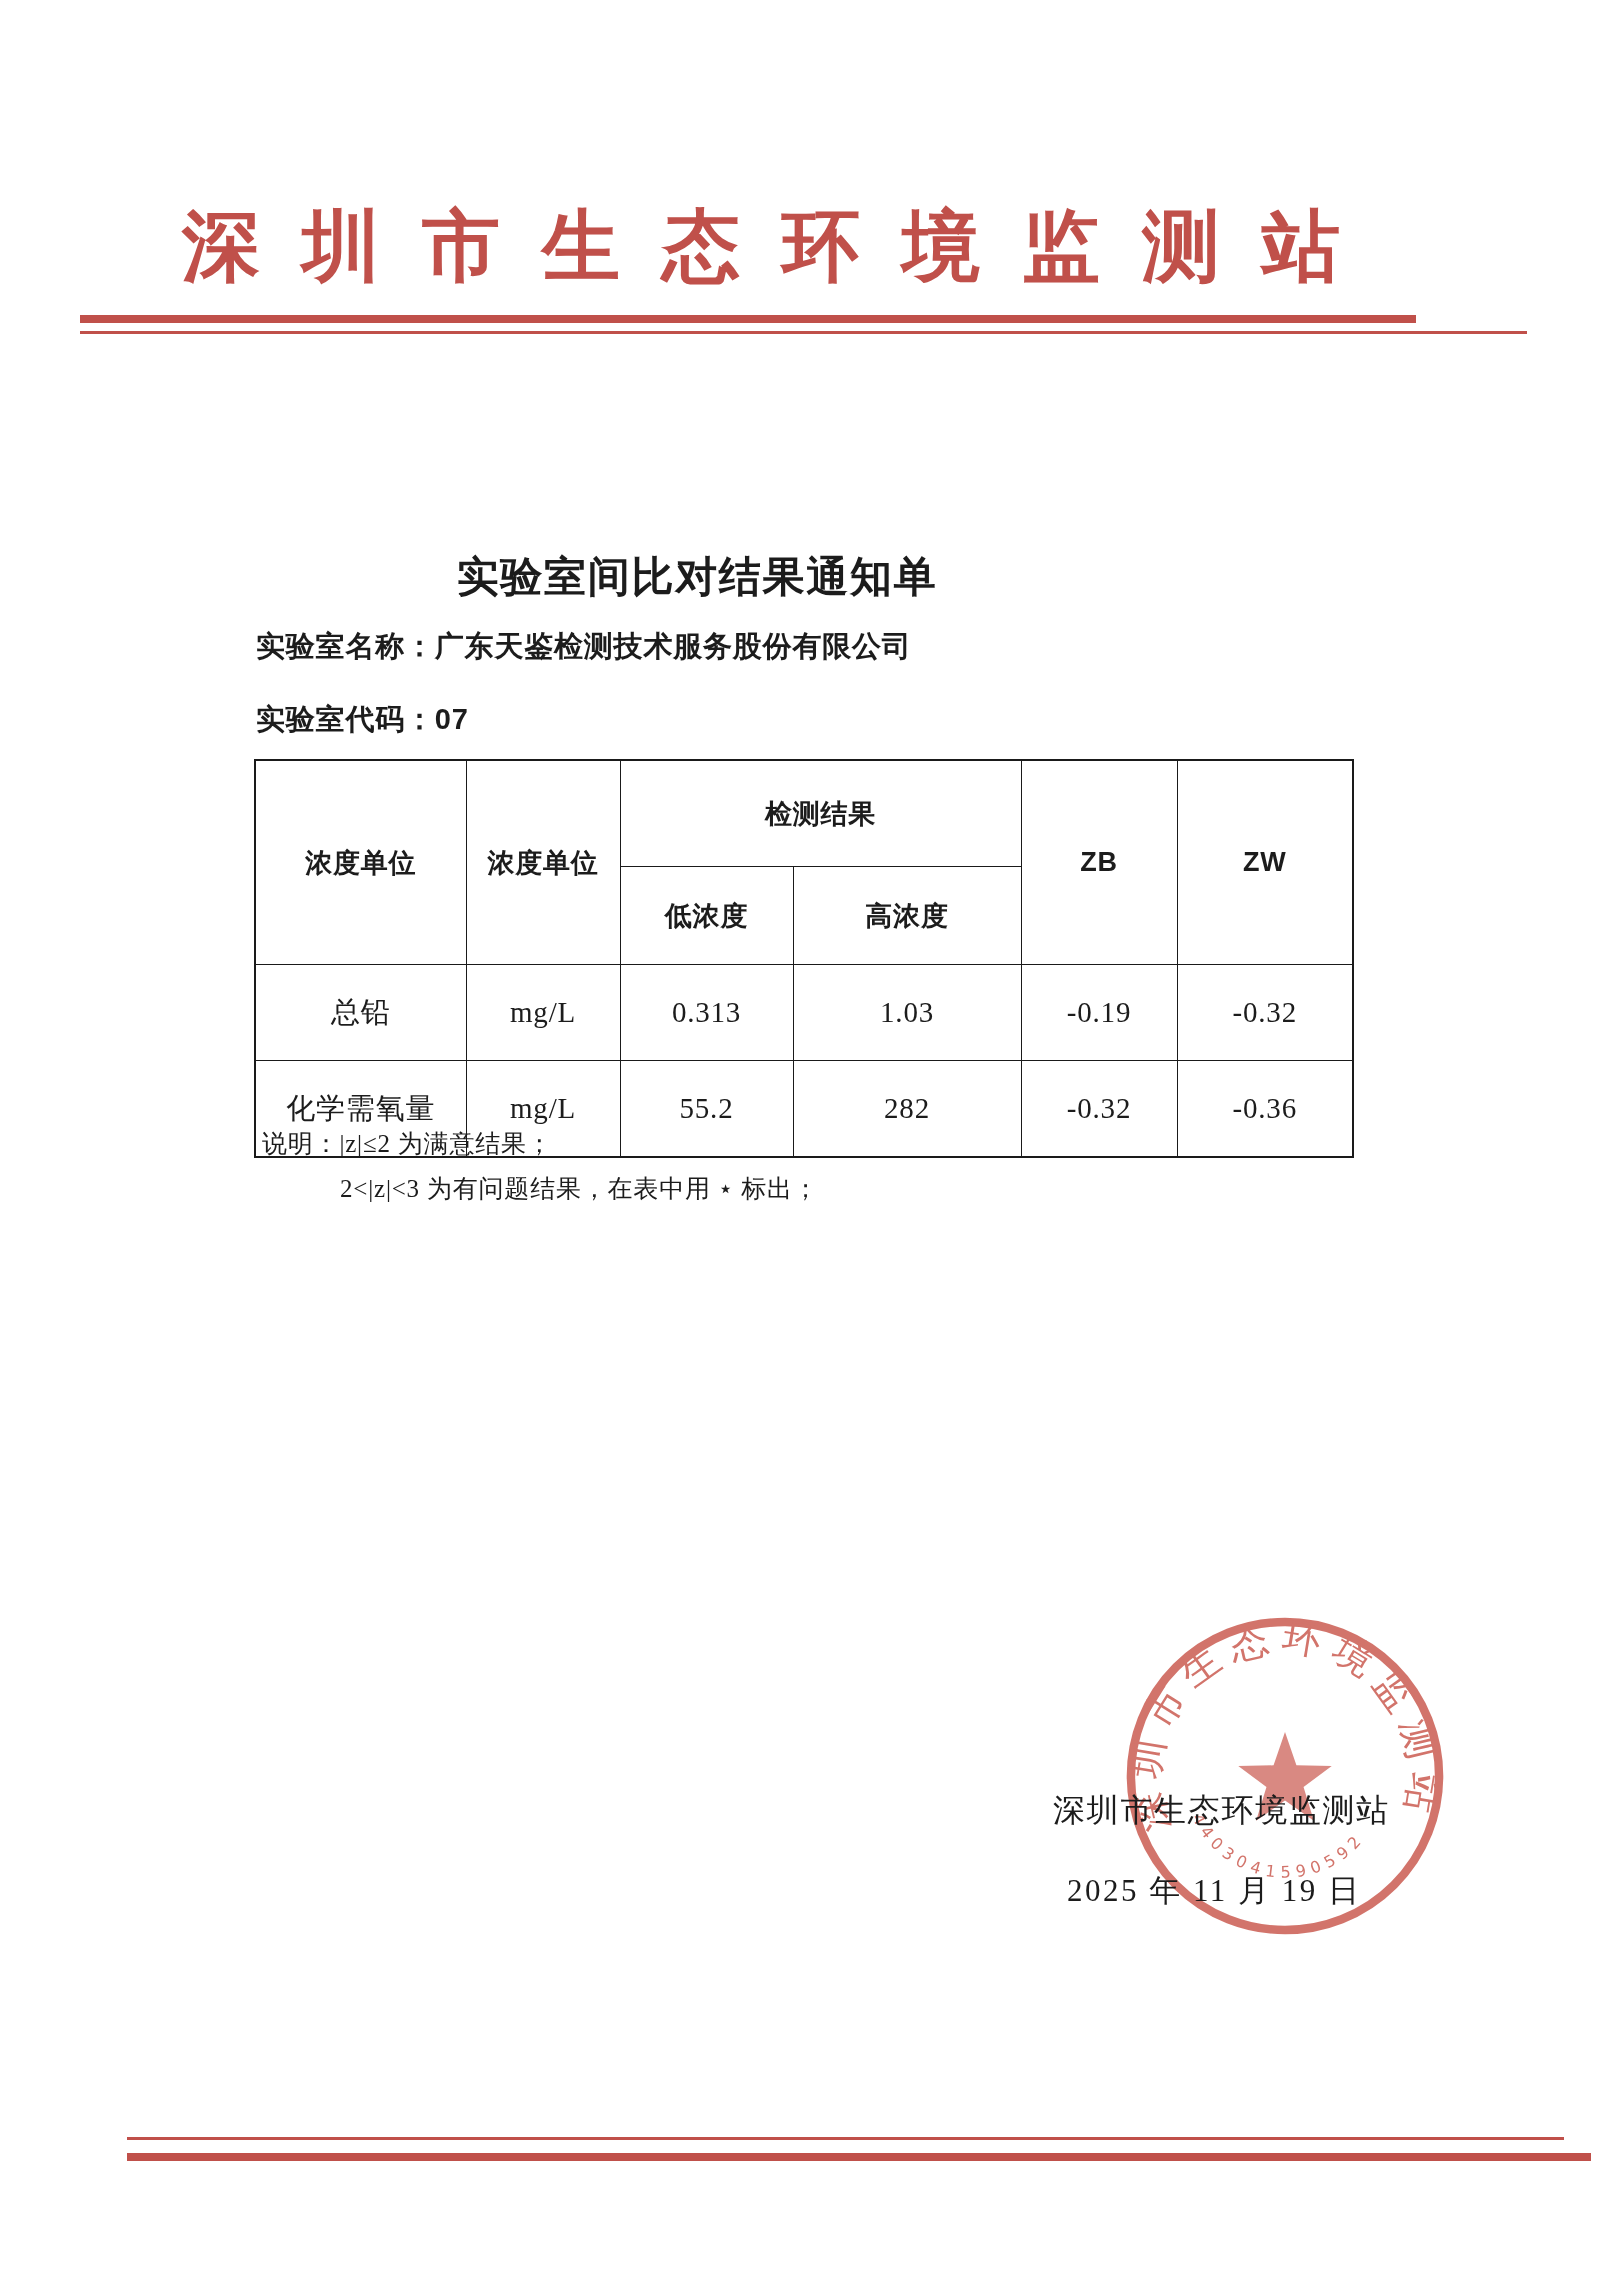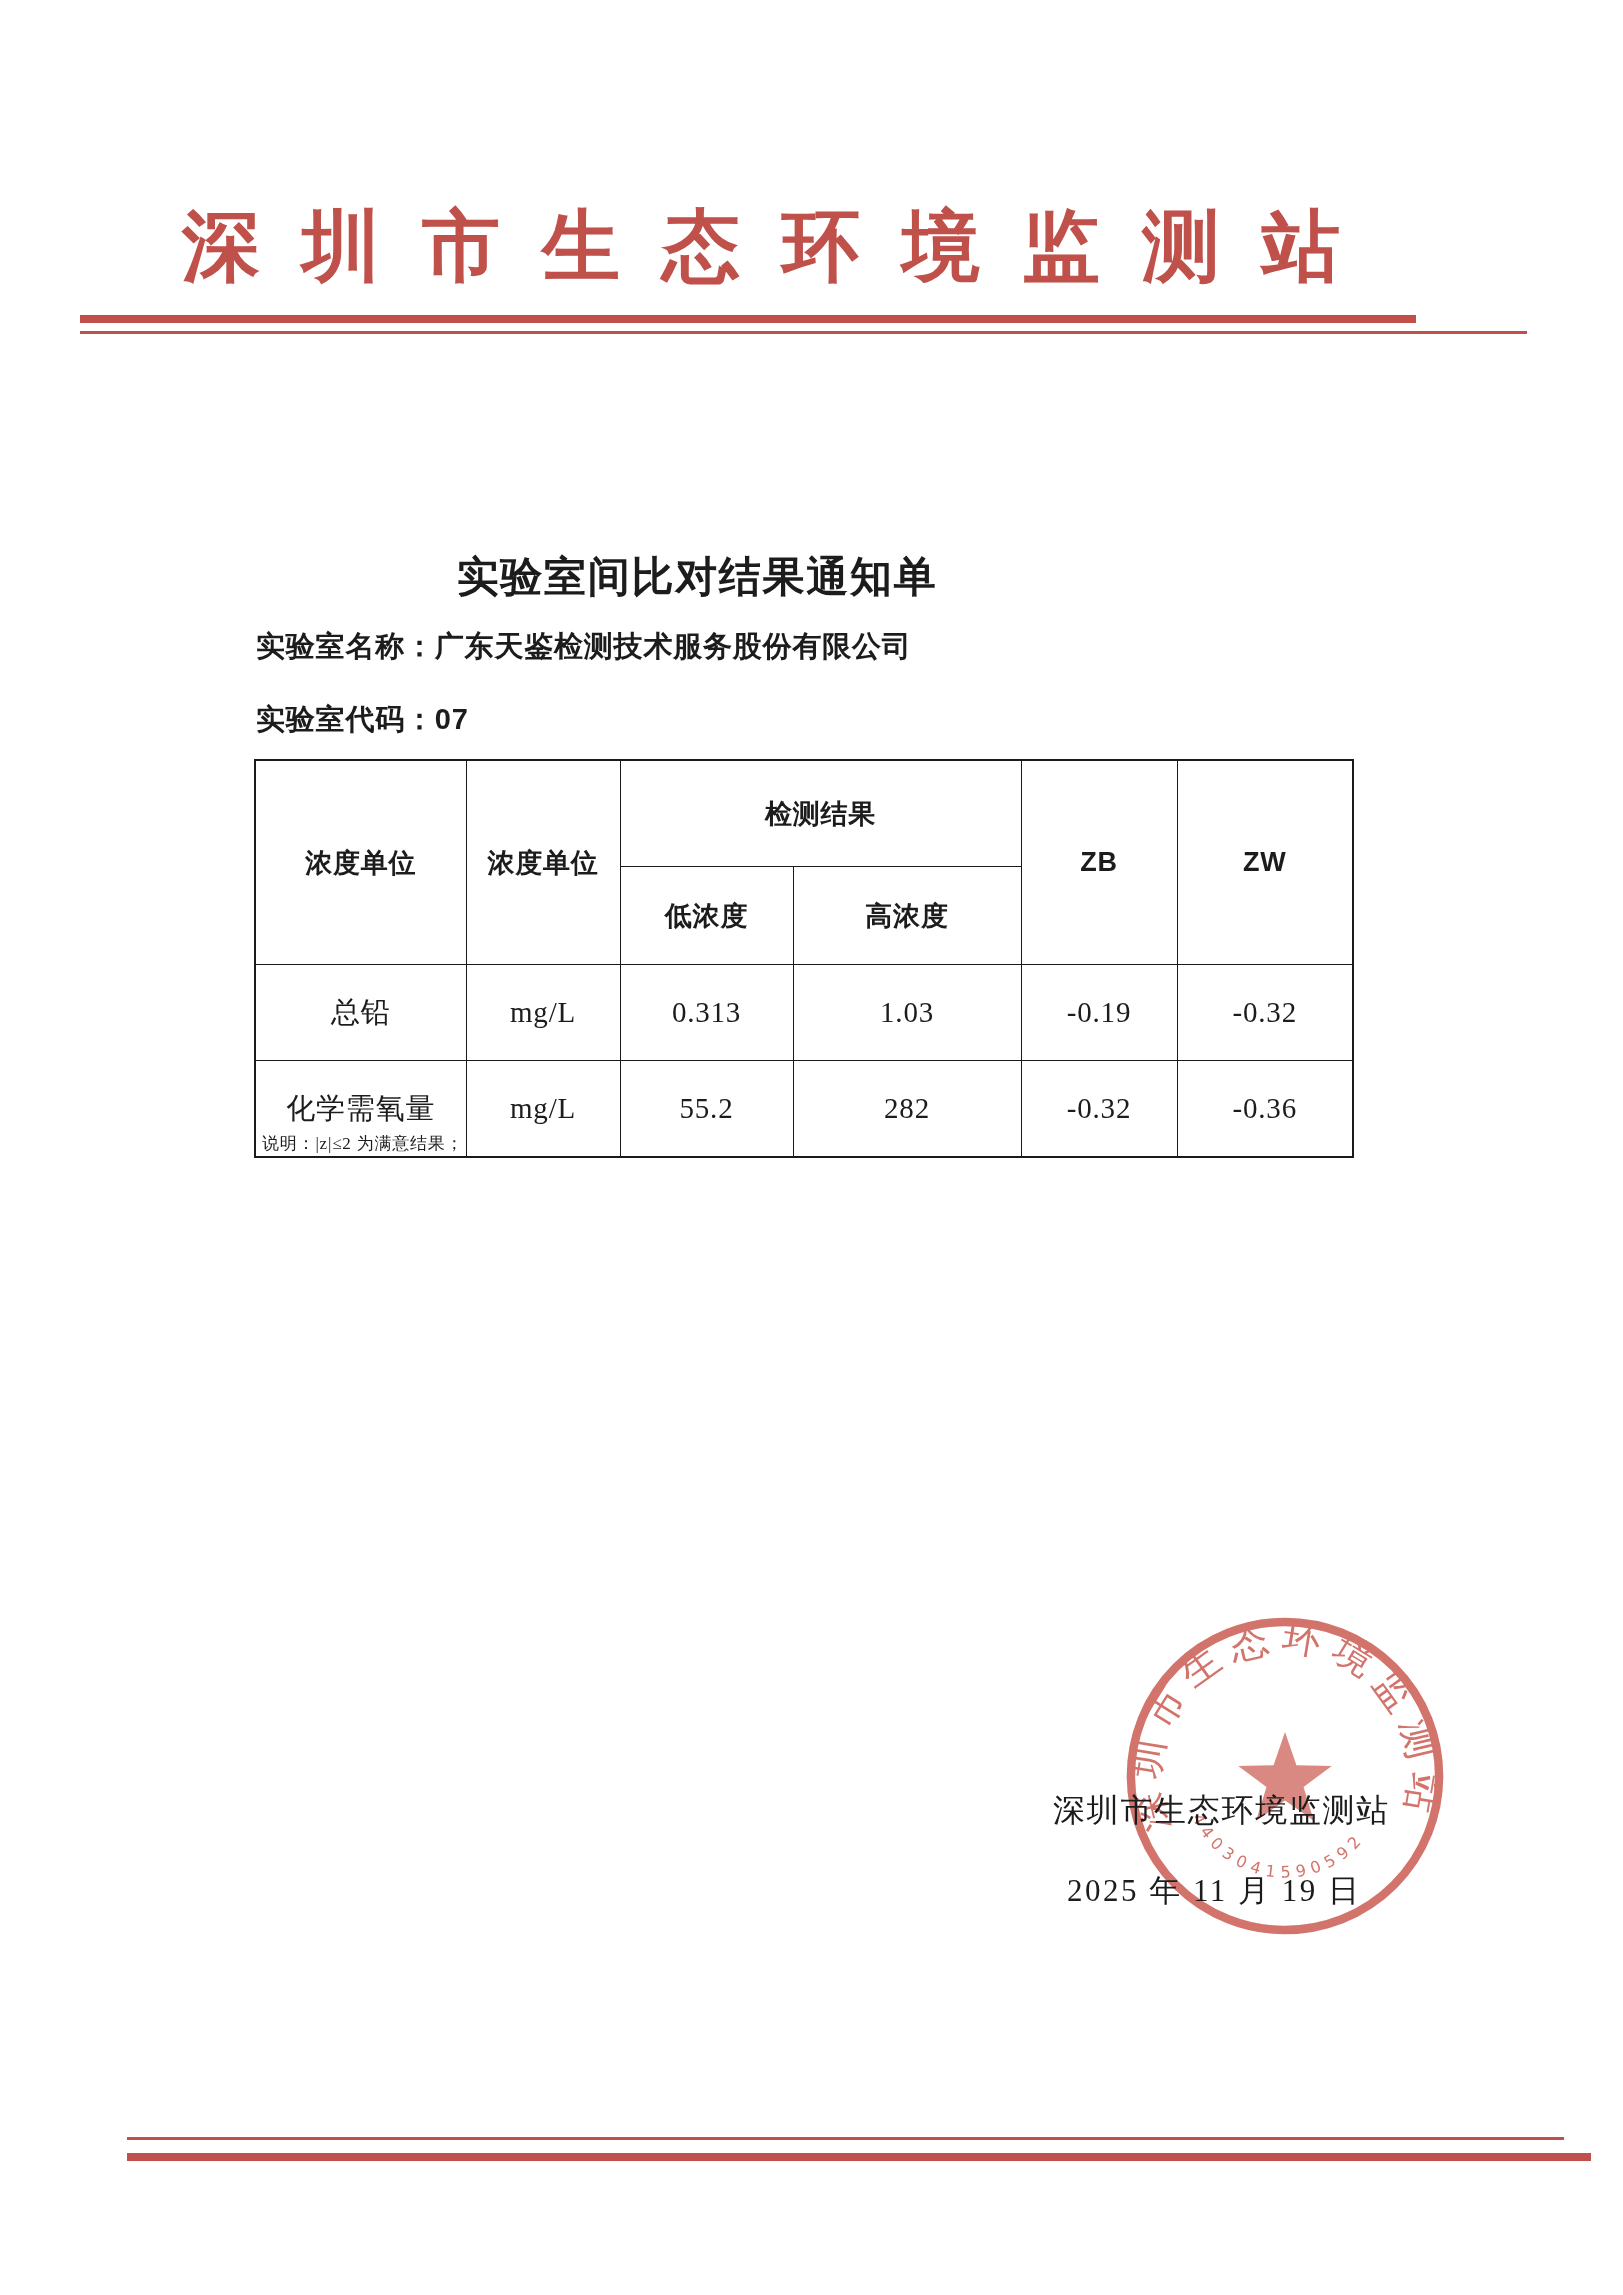--- a/index.html
+++ b/index.html
@@ -57,21 +57,21 @@
     font-family:"Liberation Serif","DejaVu Serif",serif;
     font-size:29px;letter-spacing:0.8px;margin-left:38px;
   }
   tr.hrow1 td{height:91px;}
   tr.hrow2 td{height:83px;}
   tr.drow td{height:81px;}
 
   
   .notes{
     top:1121px;left:262px;
-    font-size:17px;line-height:45px;letter-spacing:0.8px;
+    font-size:25px;line-height:45px;letter-spacing:0.8px;
     font-family:"Liberation Serif","DejaVu Serif",serif;
   }
   .note-indent{margin-left:78px;}
 
   
   .sig-org{
     top:1789px;left:1053px;
     font-size:32px;letter-spacing:1.7px;white-space:nowrap;z-index:3;
   }
   .sig-date{
@@ -138,20 +138,21 @@
       <td class="dcell">-0.32</td>
       <td class="dcell">-0.36</td>
     </tr>
   </tbody>
 </table>
 
 <div class="abs notes">
   <div>
     <span>说明：</span><span>|z|≤2 为满意结果；</span>
   </div>
+  <div class="note-indent">2&lt;|z|&lt;3 为有问题结果，在表中用 ⋆ 标出；</div>
 </div>
 
 <svg class="abs stamp" viewBox="0 0 404 404" xmlns="http://www.w3.org/2000/svg">
   <g>
     <circle cx="202" cy="202" r="182" fill="none" stroke="#c9564b" stroke-width="10"></circle>
     <path id="ringPath" d="M 67.9,264.5 A 148,148 0 1 1 336.1,264.5" fill="none"></path>
     <path id="serialPath" d="M 89.2,243 A 120,120 0 0 0 314.8,243" fill="none"></path>
     <text font-family="Liberation Serif, DejaVu Serif, serif" font-size="46" fill="#c9564b" letter-spacing="12">
       <textPath href="#ringPath" startOffset="2">深圳市生态环境监测站</textPath>
     </text>

